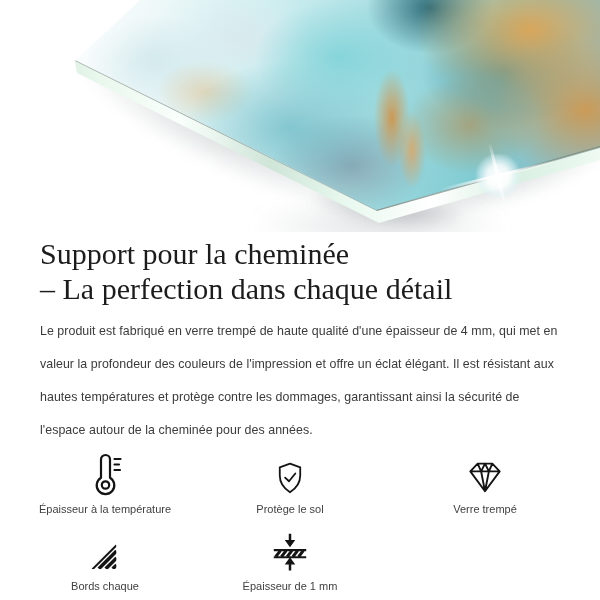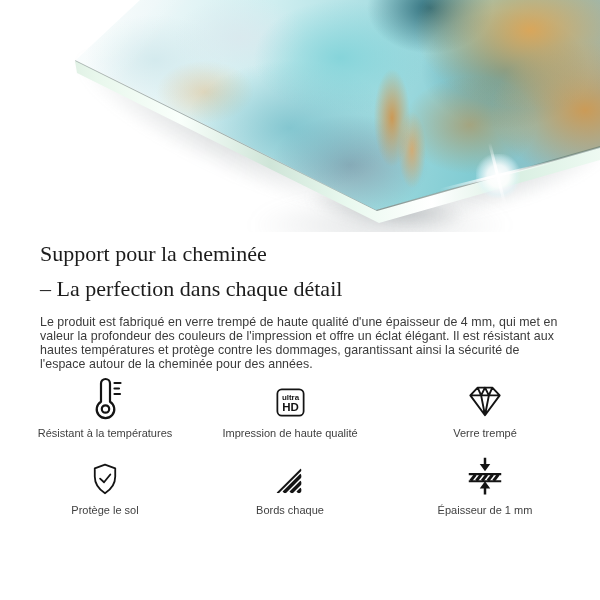--- a/index.html
+++ b/index.html
@@ -53,22 +53,22 @@
   .sparkle .ray-h { position:absolute; left:0; top:38px; width:120px; height:3px; border-radius:2px;
     transform:rotate(-14deg);
     background:linear-gradient(90deg, rgba(255,255,255,0) 0%, #fff 45%, #fff 55%, rgba(255,255,255,0) 100%); }
   .sparkle .ray-v { position:absolute; left:58px; top:6px; width:3px; height:66px; border-radius:2px;
     transform:rotate(-14deg);
     background:linear-gradient(180deg, rgba(255,255,255,0) 0%, #fff 45%, #fff 55%, rgba(255,255,255,0) 100%); }
 
   
   .content { padding:0 40px; }
   h1 { margin-top:4px; font-family:"Liberation Serif", serif; font-weight:400;
-       font-size:22px; line-height:35px; color:#1c1c1c; }
-  .desc { margin-top:9px; max-width:536px; font-size:12.4px; line-height:14px;
+       font-size:30px; line-height:35px; color:#1c1c1c; }
+  .desc { margin-top:9px; max-width:536px; font-size:12.4px; line-height:33px;
           color:#3b3b3b; letter-spacing:0.05px; }
 
   .features { margin-top:5px; display:grid; grid-template-columns:130px 240px 150px; row-gap:14px; }
   .feature { display:flex; flex-direction:column; align-items:center; }
   .icon-box { height:44px; display:flex; align-items:flex-end; justify-content:center; }
   .feature .label { margin-top:7px; font-size:11px; color:#3f3f3f; text-align:center; white-space:nowrap; }
   .ic { stroke:#141414; fill:none; stroke-width:2.2; }
 </style>
 </head>
 <body>
@@ -101,53 +101,43 @@
     <div class="features">
 
       <div class="feature">
         <div class="icon-box">
           <svg width="44" height="44" viewBox="0 0 44 44">
             <path class="ic" stroke-linejoin="round" d="M18 7.5 a4.5 4.5 0 0 1 9 0 V25.8 a8.8 8.8 0 1 1 -9 0 Z"></path>
             <circle class="ic" cx="22.5" cy="33" r="3.7"></circle>
             <path class="ic" stroke-linecap="round" d="M31.5 7 h6 M31.5 12.5 h4.5 M31.5 18 h5.5"></path>
           </svg>
         </div>
-        <div class="label">Résistant à la températures</div>
+        <div class="label">Épaisseur à la température</div>
       </div>
+
 
       <div class="feature">
         <div class="icon-box">
-          <svg width="35" height="35" viewBox="0 0 44 44">
-            <rect class="ic" x="5.5" y="5.5" width="33" height="33" rx="5.5" stroke-width="2.6"></rect>
-            <text x="22" y="19" text-anchor="middle" font-size="10" font-weight="700" font-family="Liberation Sans, sans-serif" fill="#141414">ultra</text>
-            <text x="22" y="33" text-anchor="middle" font-size="14.5" font-weight="800" font-family="Liberation Sans, sans-serif" fill="#141414">HD</text>
+          <svg width="36" height="36" viewBox="0 0 44 44">
+            <path class="ic" stroke-linejoin="round" stroke-width="2.3" d="M22 4.5 L34.5 9 V19 C34.5 28.5 29 35 22 39.5 C15 35 9.5 28.5 9.5 19 V9 Z"></path>
+            <path class="ic" stroke-linecap="round" stroke-linejoin="round" stroke-width="2.6" d="M16 21.5 L20.8 26 L28.5 16.5"></path>
           </svg>
         </div>
-        <div class="label">Impression de haute qualité</div>
+        <div class="label">Protège le sol</div>
       </div>
 
       <div class="feature">
         <div class="icon-box">
           <svg width="38" height="38" viewBox="0 0 44 44">
             <path class="ic" stroke-width="2" stroke-linejoin="round" d="M13.5 6.5 H30.5 L39 15.5 L22 38.5 L5 15.5 Z M5 15.5 H39
                  M13.5 6.5 L17.5 15.5 L22 6.5 L26.5 15.5 L30.5 6.5
                  M17.5 15.5 L22 38.5 M26.5 15.5 L22 38.5"></path>
           </svg>
         </div>
         <div class="label">Verre trempé</div>
-      </div>
-
-      <div class="feature">
-        <div class="icon-box">
-          <svg width="36" height="36" viewBox="0 0 44 44">
-            <path class="ic" stroke-linejoin="round" stroke-width="2.3" d="M22 4.5 L34.5 9 V19 C34.5 28.5 29 35 22 39.5 C15 35 9.5 28.5 9.5 19 V9 Z"></path>
-            <path class="ic" stroke-linecap="round" stroke-linejoin="round" stroke-width="2.6" d="M16 21.5 L20.8 26 L28.5 16.5"></path>
-          </svg>
-        </div>
-        <div class="label">Protège le sol</div>
       </div>
 
       <div class="feature">
         <div class="icon-box">
           <svg width="34" height="34" viewBox="0 0 44 44">
             <defs>
                 <clipPath id="triClip">
                   <polygon points="4,39 37,6 37,39"></polygon>
                 </clipPath>
               </defs>

